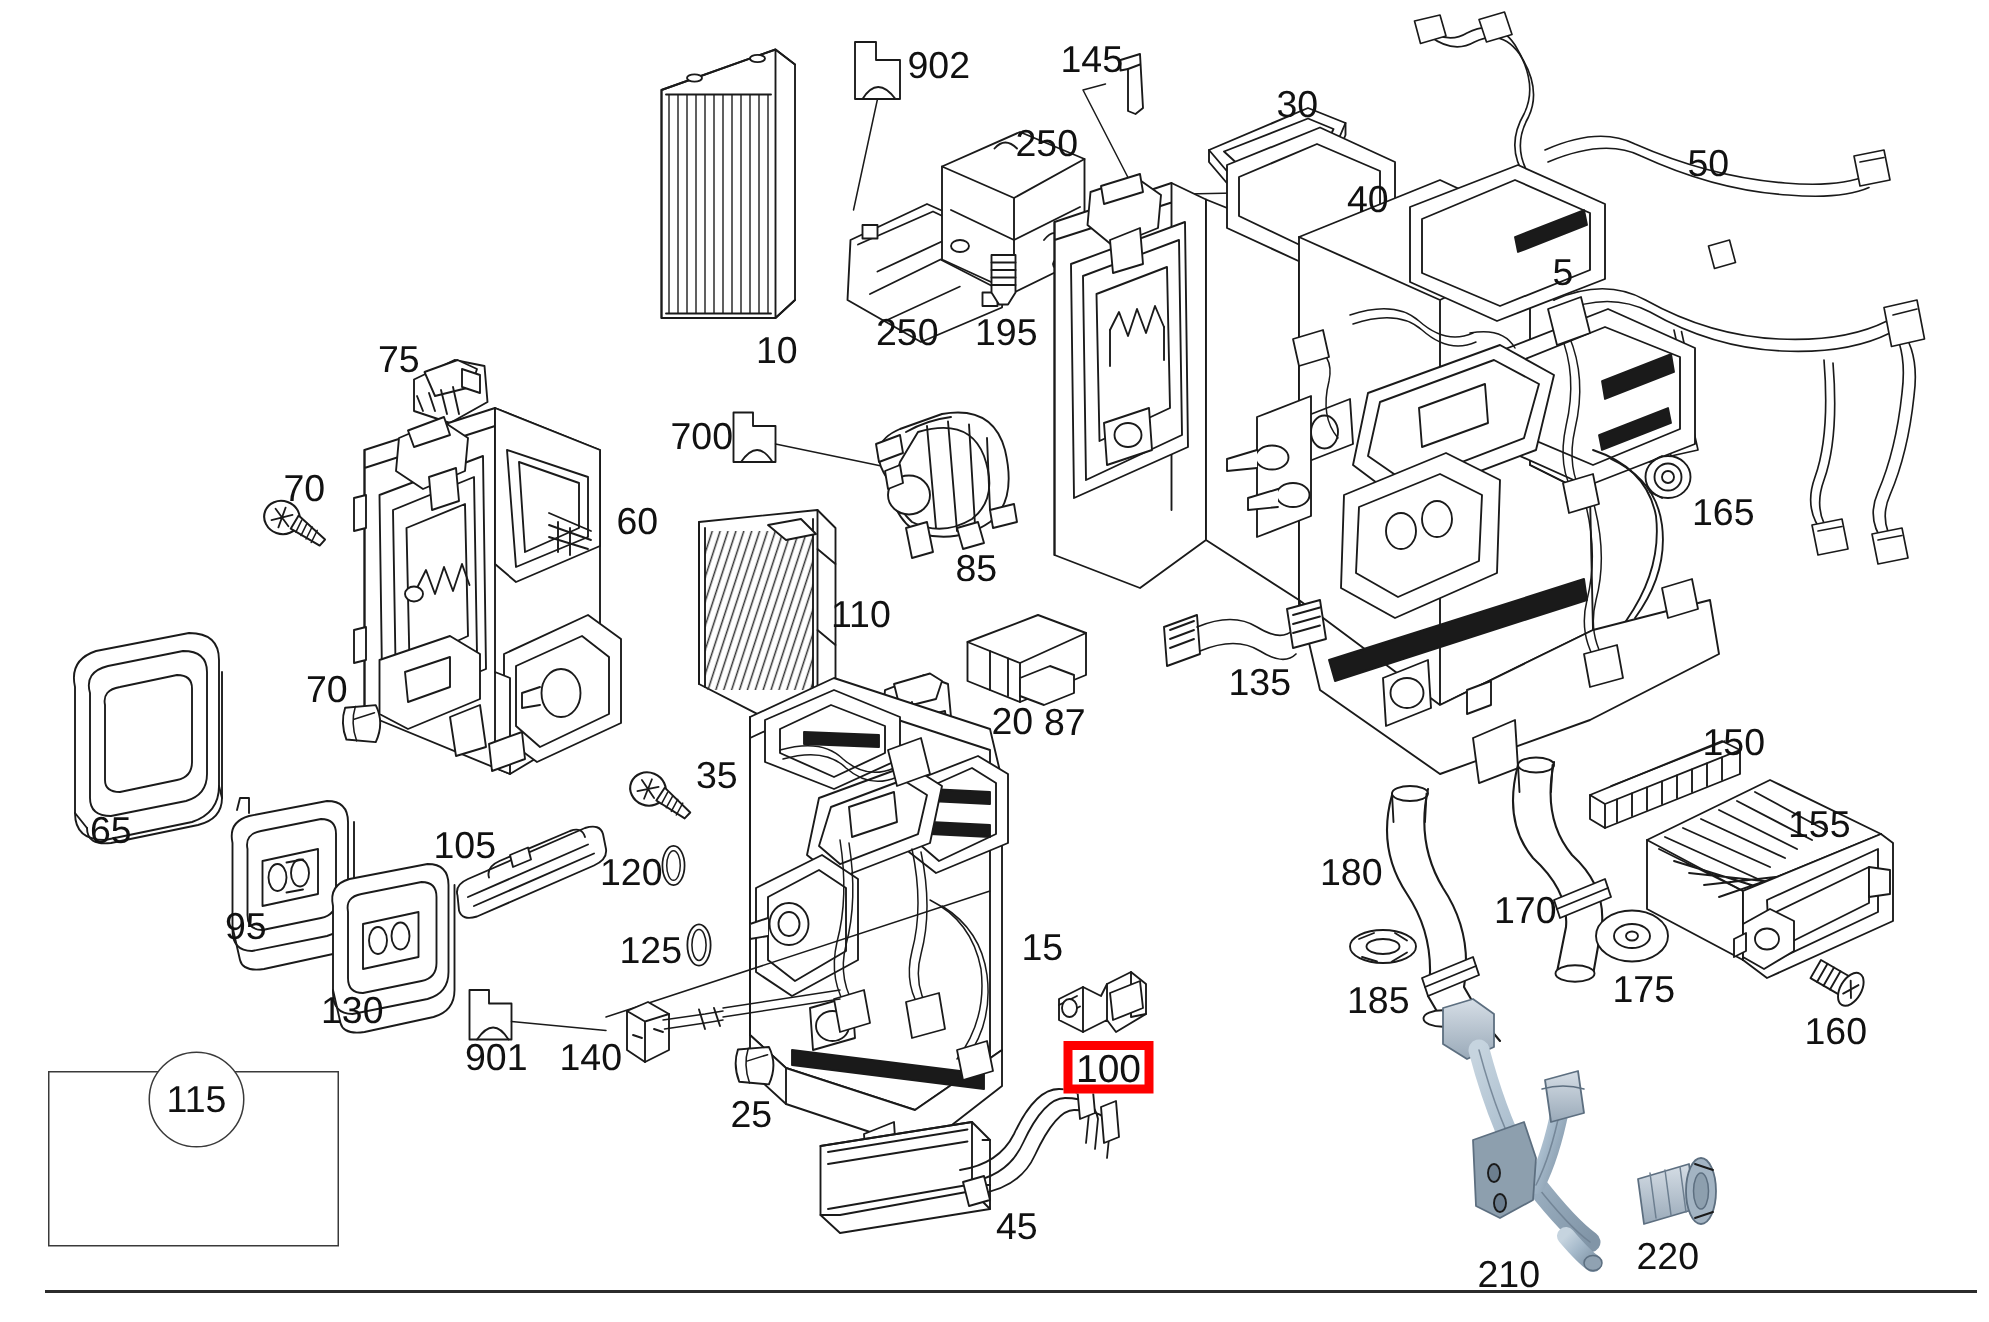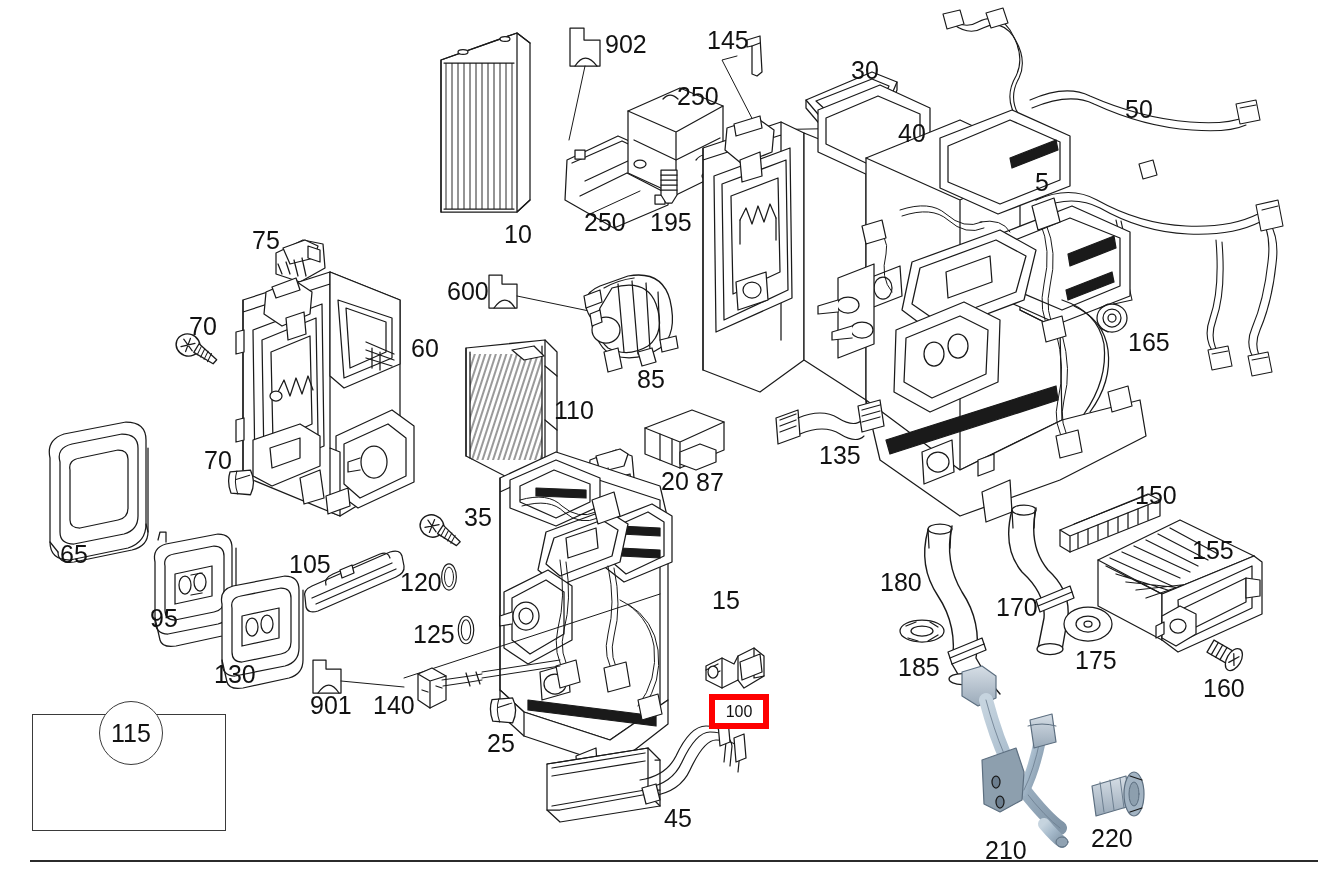--- a/index.html
+++ b/index.html
@@ -31,21 +31,21 @@
   }
   .hl .lbl{
     position:static;
     display:block;
     text-align:center;
   }
   #hl-100{
     left:709px; top:694px; width:60px; height:35px;
     display:flex;align-items:center;justify-content:center;
   }
-  #hl-100 .lbl{font-size:16px;}
+  #hl-100 .lbl{font-size:26px;}
   #inset-115{
     position:absolute;left:32px;top:714px;width:194px;height:117px;
     border:1px solid #3a3a3a;background:#ffffff;box-sizing:border-box;
   }
   #circle-115{
     position:absolute;left:99px;top:701px;width:62px;height:62px;
     border:1px solid #3a3a3a;border-radius:50%;background:#ffffff;
     display:flex;align-items:center;justify-content:center;
   }
   #circle-115 .lbl{position:static;font-size:25px;}
@@ -620,34 +620,34 @@
   <div class="lbl" style="left:650px;top:210px;">195</div>
   <div class="lbl" style="left:707px;top:28px;">145</div>
   <div class="lbl" style="left:851px;top:58px;">30</div>
   <div class="lbl" style="left:898px;top:121px;">40</div>
   <div class="lbl" style="left:1125px;top:97px;">50</div>
   <div class="lbl" style="left:1035px;top:170px;">5</div>
   <div class="lbl" style="left:1128px;top:330px;">165</div>
   <div class="lbl" style="left:252px;top:228px;">75</div>
   <div class="lbl" style="left:189px;top:314px;">70</div>
   <div class="lbl" style="left:411px;top:336px;">60</div>
-  <div class="lbl" style="left:447px;top:279px;">600</div>
+  <div class="lbl" style="left:447px;top:279px;">700</div>
   <div class="lbl" style="left:637px;top:367px;">85</div>
   <div class="lbl" style="left:554px;top:398px;">110</div>
   <div class="lbl" style="left:204px;top:448px;">70</div>
   <div class="lbl" style="left:437px;top:505px;margin-left:27px;">35</div>
   <div class="lbl" style="left:641px;top:469px;margin-left:20px;">20</div>
   <div class="lbl" style="left:696px;top:470px;">87</div>
   <div class="lbl" style="left:819px;top:443px;">135</div>
   <div class="lbl" style="left:60px;top:542px;">65</div>
   <div class="lbl" style="left:289px;top:552px;">105</div>
   <div class="lbl" style="left:400px;top:570px;">120</div>
   <div class="lbl" style="left:150px;top:606px;">95</div>
   <div class="lbl" style="left:413px;top:622px;">125</div>
-  <div class="lbl" style="left:681px;top:588px;margin-left:31px;">15</div>
+  <div class="lbl" style="left:681px;top:620px;">15</div>
   <div class="lbl" style="left:214px;top:662px;">130</div>
   <div class="lbl" style="left:310px;top:693px;">901</div>
   <div class="lbl" style="left:373px;top:693px;">140</div>
   <div class="lbl" style="left:487px;top:731px;">25</div>
   <div class="lbl" style="left:664px;top:806px;">45</div>
   <div class="lbl" style="left:1135px;top:483px;">150</div>
   <div class="lbl" style="left:1192px;top:538px;">155</div>
   <div class="lbl" style="left:880px;top:570px;">180</div>
   <div class="lbl" style="left:996px;top:595px;">170</div>
   <div class="lbl" style="left:1075px;top:648px;">175</div>

